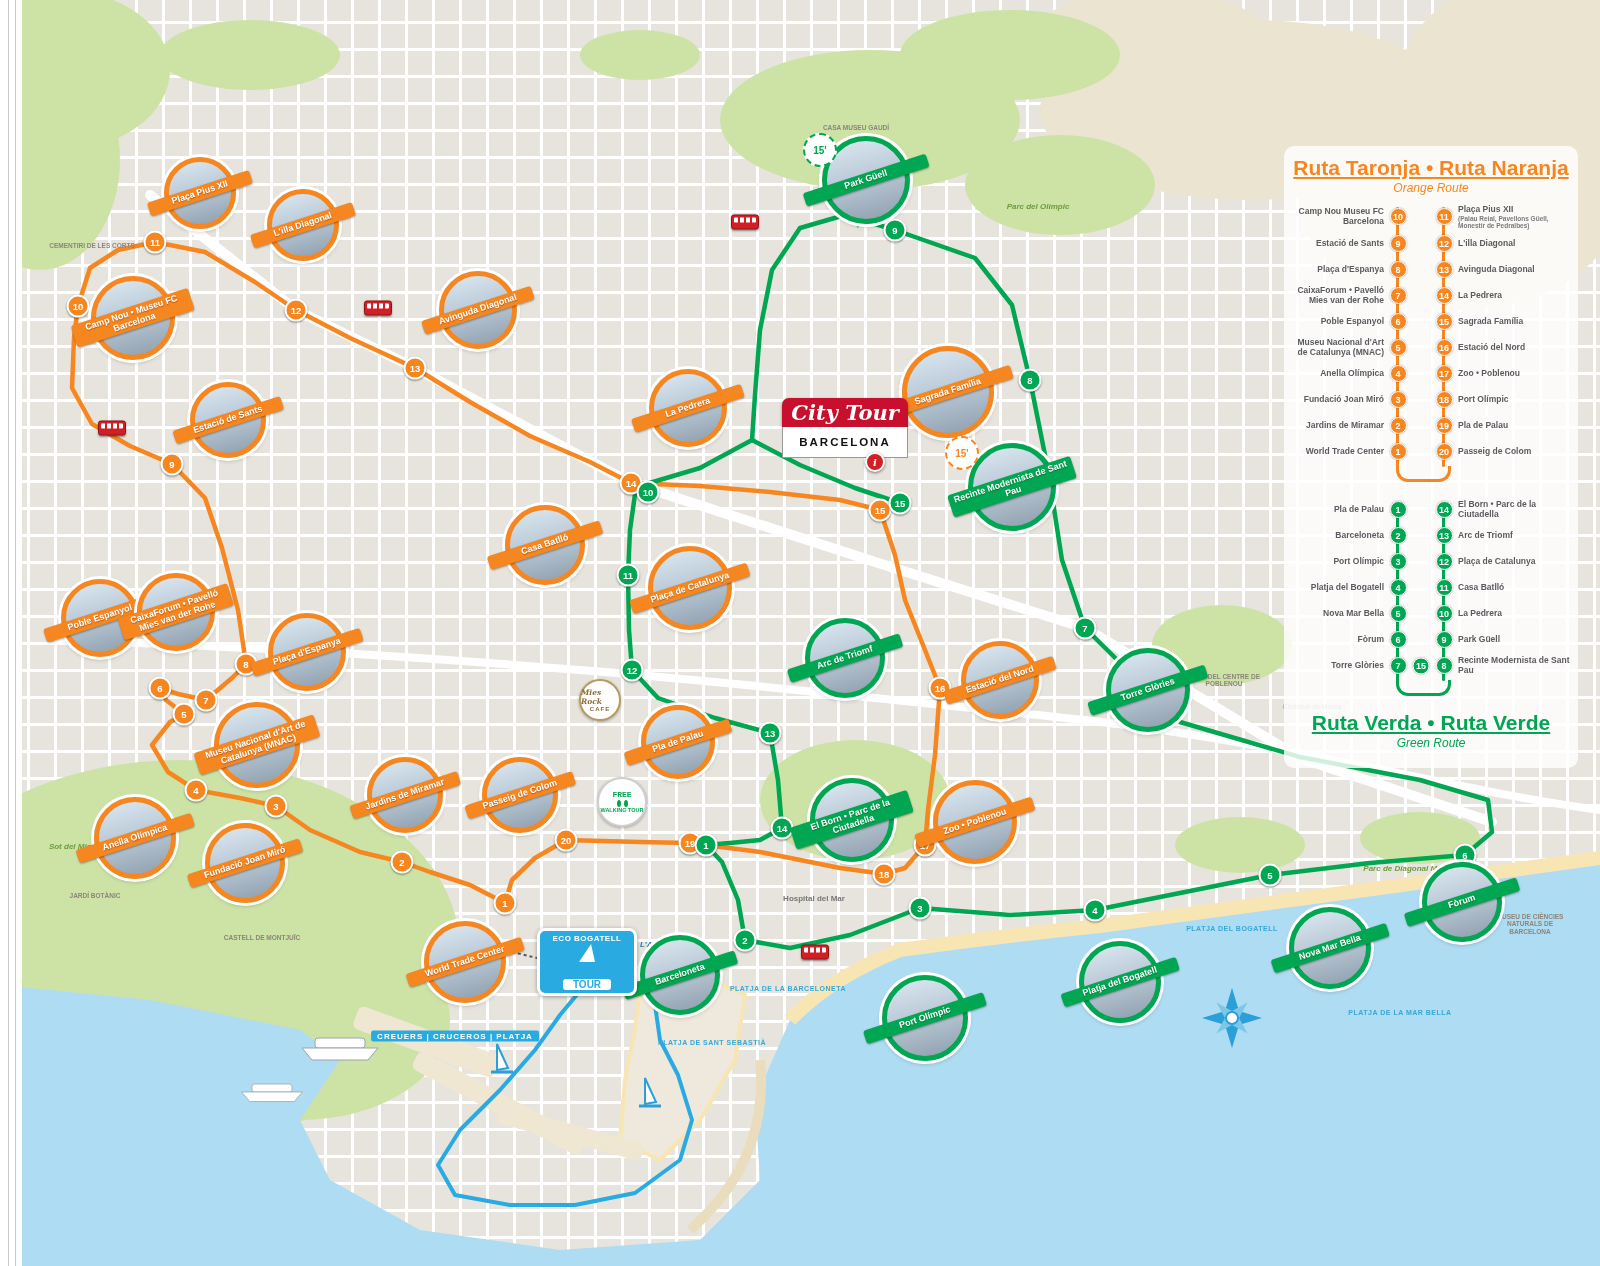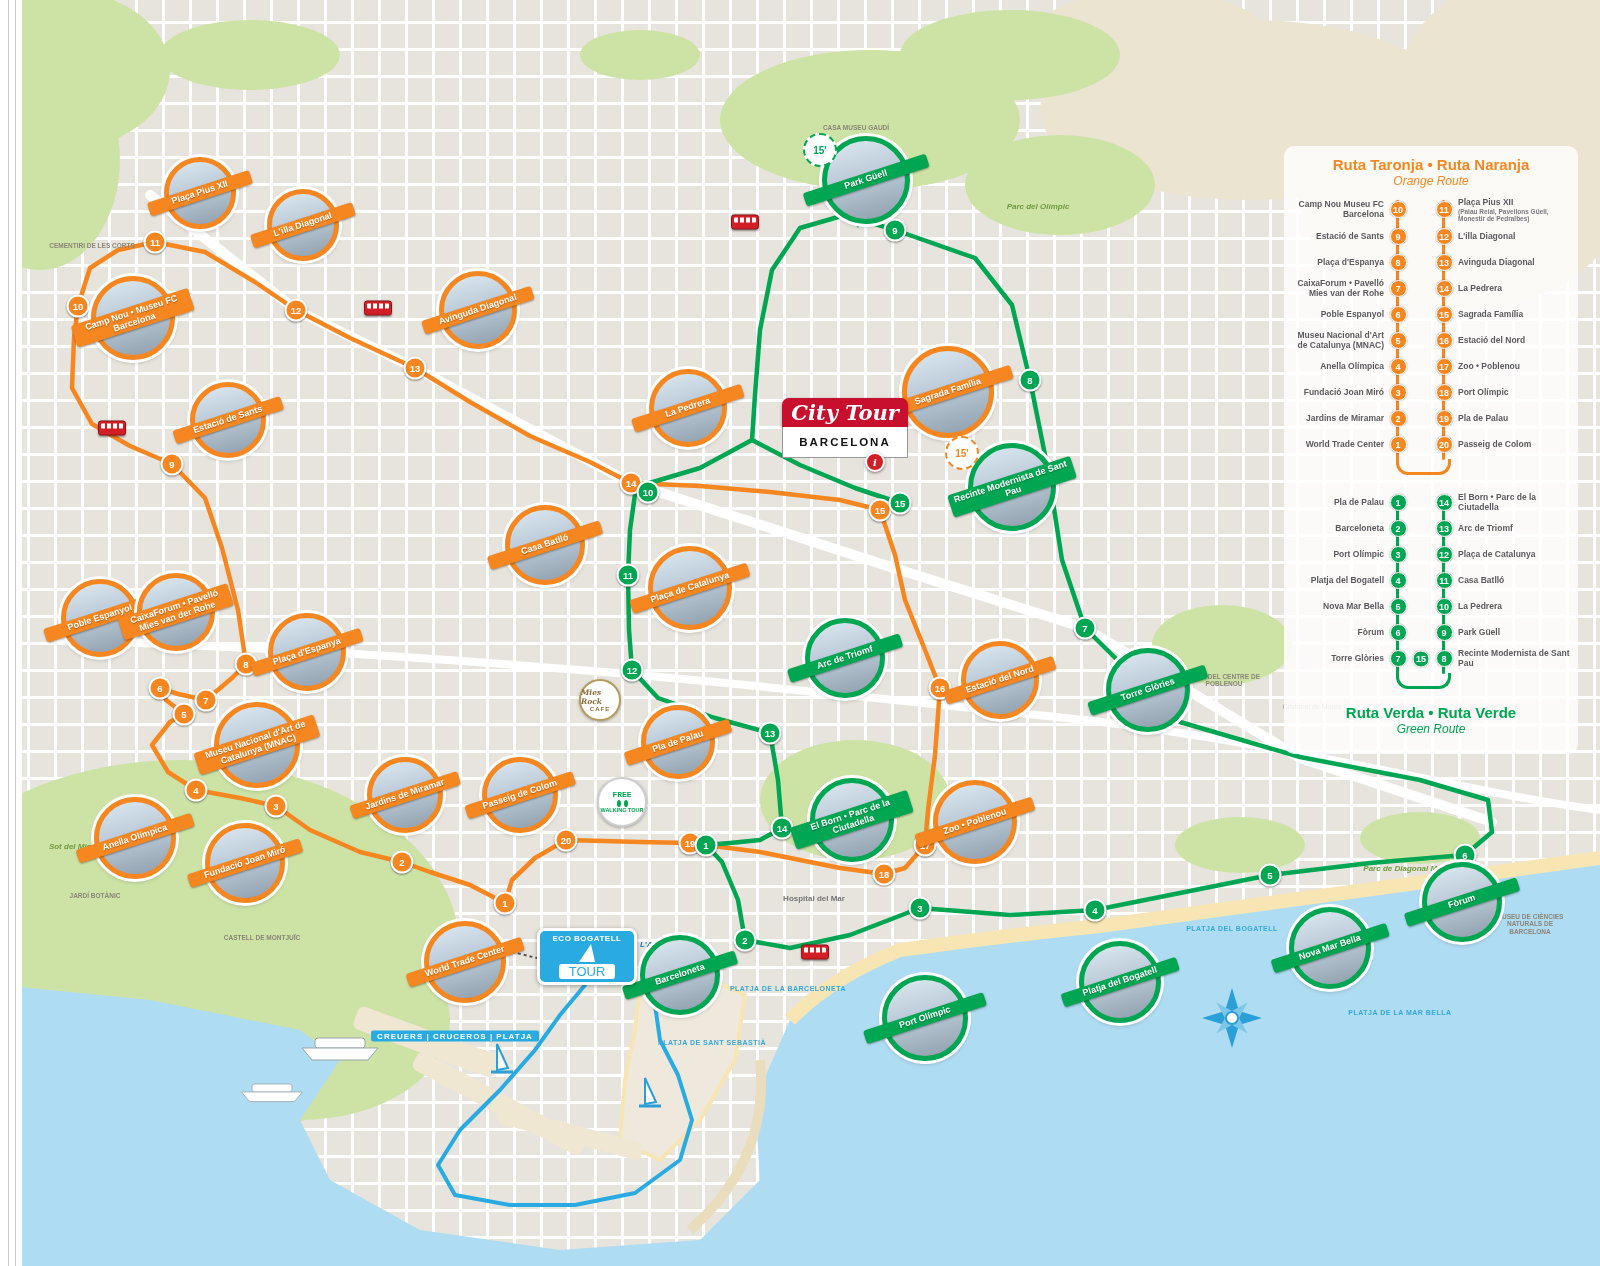--- a/index.html
+++ b/index.html
@@ -68,25 +68,25 @@
        z-index:28;box-shadow:0 1px 3px rgba(0,0,0,.3);}
   .fw1{font-size:8px;font-weight:bold;color:var(--green);font-family:Liberation Mono, monospace;}
   .fw-feet{display:flex;gap:3px;margin:1px 0;}
   .fw-feet i{width:4px;height:7px;border-radius:50%;background:var(--green);display:block;}
   .fw2{font-size:5.5px;font-weight:bold;color:var(--green);text-align:center;line-height:1.05;}
   .eco{position:absolute;left:537px;top:928px;width:100px;box-sizing:border-box;background:var(--blue);border:3px solid #fff;
        border-radius:8px;box-shadow:0 1px 4px rgba(0,0,0,.35);display:flex;flex-direction:column;align-items:center;
        padding:3px;z-index:30;}
   .eco-title{color:#fff;font-size:8px;font-weight:bold;letter-spacing:.5px;}
   .eco-sail{width:0;height:0;border-left:12px solid transparent;border-right:4px solid transparent;border-bottom:18px solid #fff;margin:1px 0;}
-  .eco-tour{background:#fff;color:var(--blue);font-size:13px;font-weight:normal;padding:0 10px;border-radius:3px;margin-top:1px;}
+  .eco-tour{background:#fff;color:var(--blue);font-size:10px;font-weight:bold;padding:0 10px;border-radius:3px;margin-top:16px;}
   
   .legend{position:absolute;left:1284px;top:146px;width:294px;box-sizing:border-box;background:rgba(255,255,255,.82);
        border-radius:10px;padding:10px 8px;z-index:40;}
-  .lg-title{font-size:15px;font-weight:bold;text-align:center;}
+  .lg-title{font-size:21px;font-weight:bold;text-align:center;text-decoration:underline;}
   .lg-sub-title{font-size:12px;font-style:italic;text-align:center;margin:1px 0 8px;}
   .orange-t{color:var(--orange);} .green-t{color:var(--green);text-align:center;}
   .legend-list{position:relative;padding-bottom:20px;margin-bottom:12px;}
   .lg-row{display:grid;grid-template-columns:96px 20px 26px 20px 1fr;align-items:center;min-height:22px;padding:2px 0;position:relative;z-index:1;}
   .lg-num{width:17px;height:17px;border-radius:50%;color:#fff;font-size:9px;font-weight:bold;display:flex;align-items:center;
        justify-content:center;justify-self:center;border:1.5px solid #fff;box-shadow:0 0 2px rgba(0,0,0,.35);box-sizing:border-box;}
   .lg-num.orange{background:var(--orange);} .lg-num.green{background:var(--green);}
   .lg-gap{position:relative;height:100%;}
   .lg-extra{position:absolute;left:50%;top:50%;transform:translate(-50%,-50%);}
   .lg-label{font-size:8.5px;font-weight:bold;color:#5b5b5f;line-height:1.12;}

